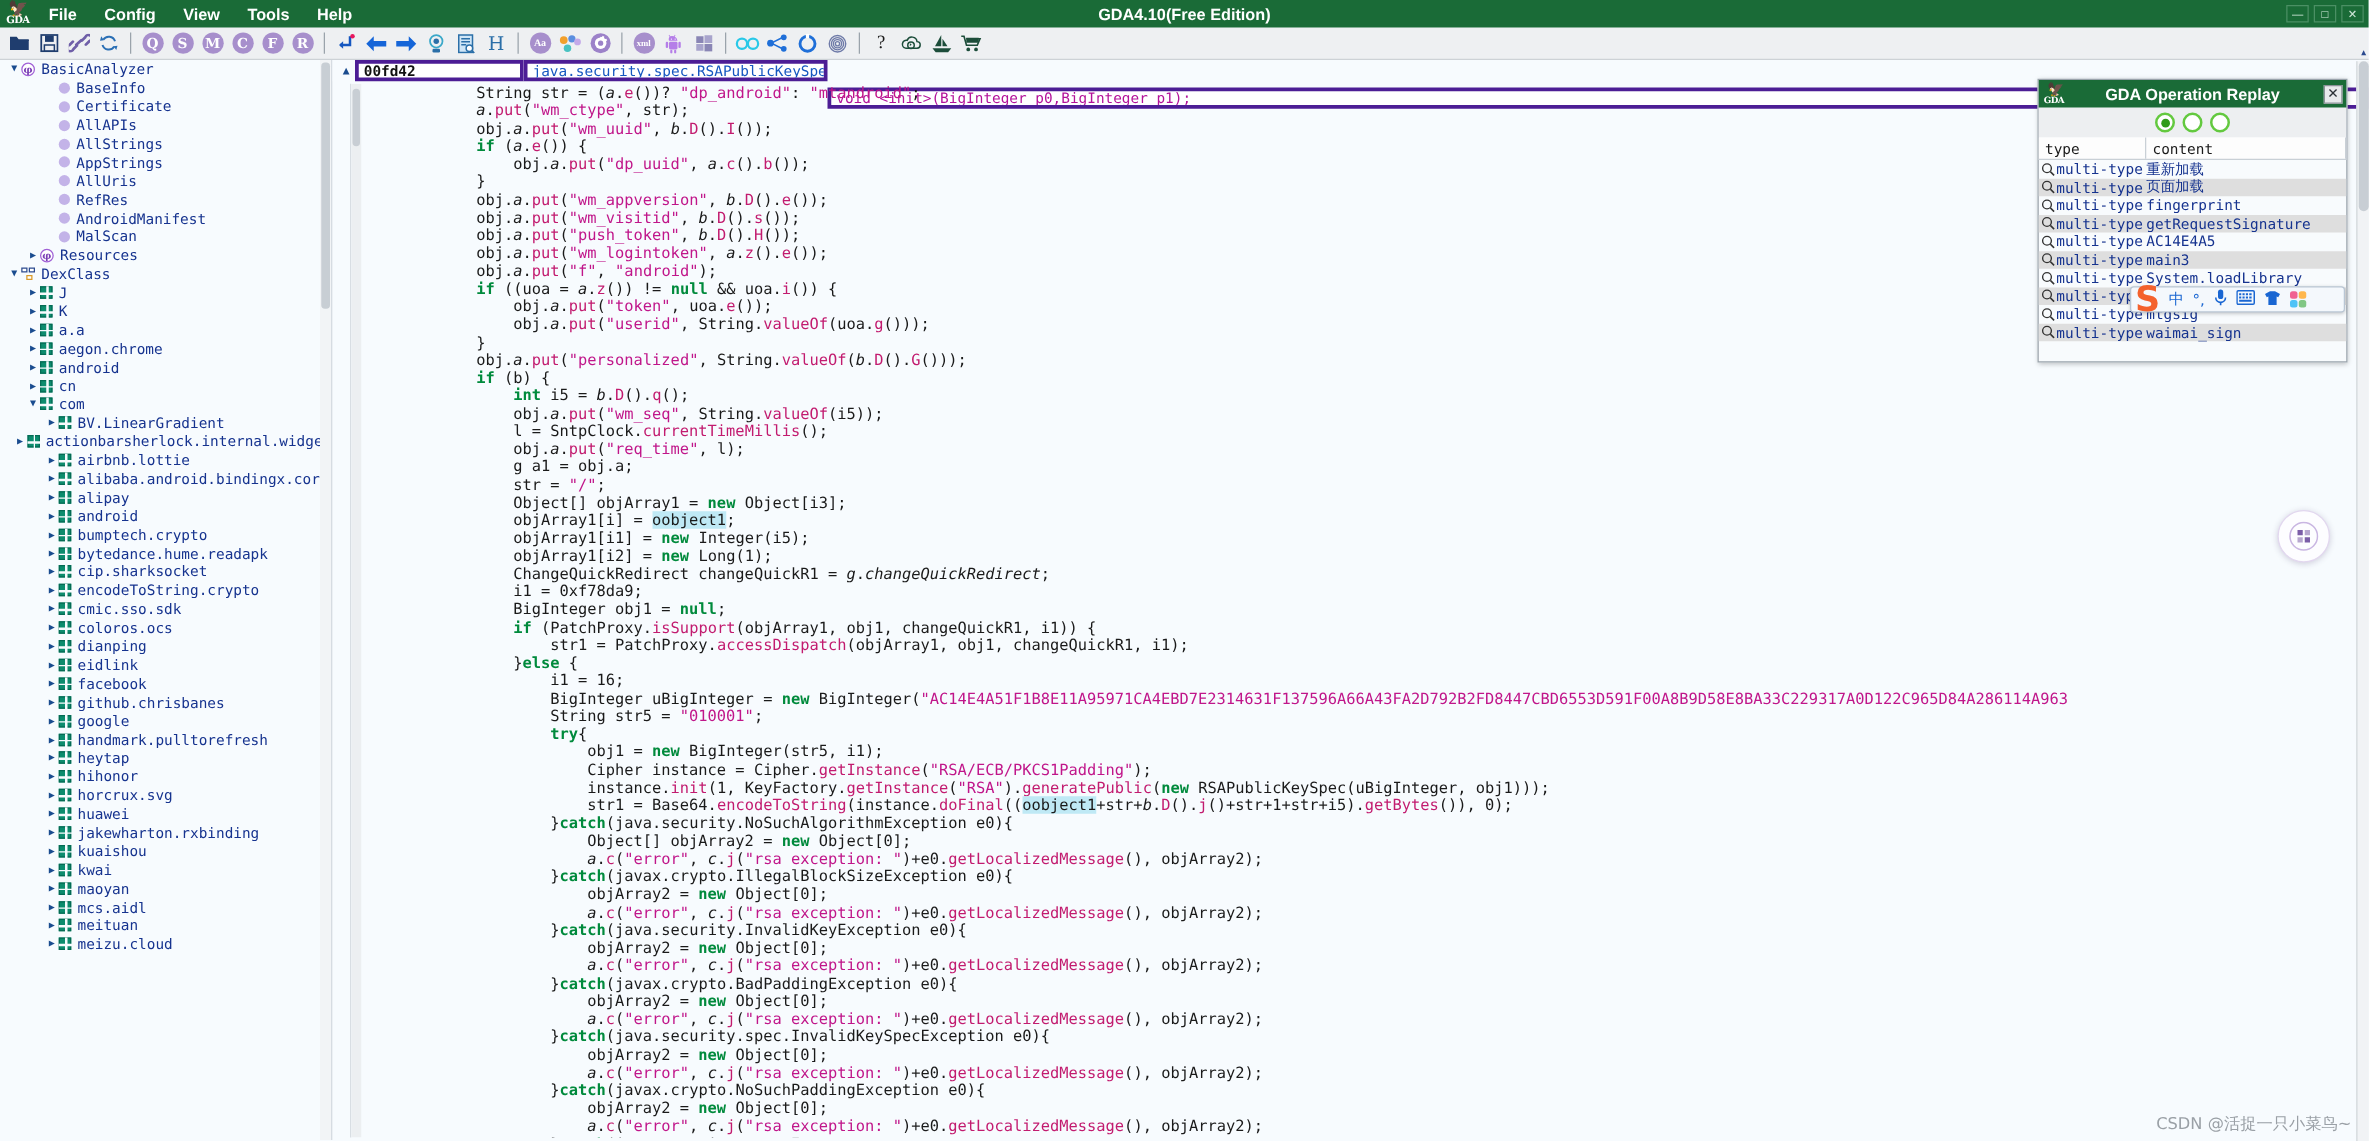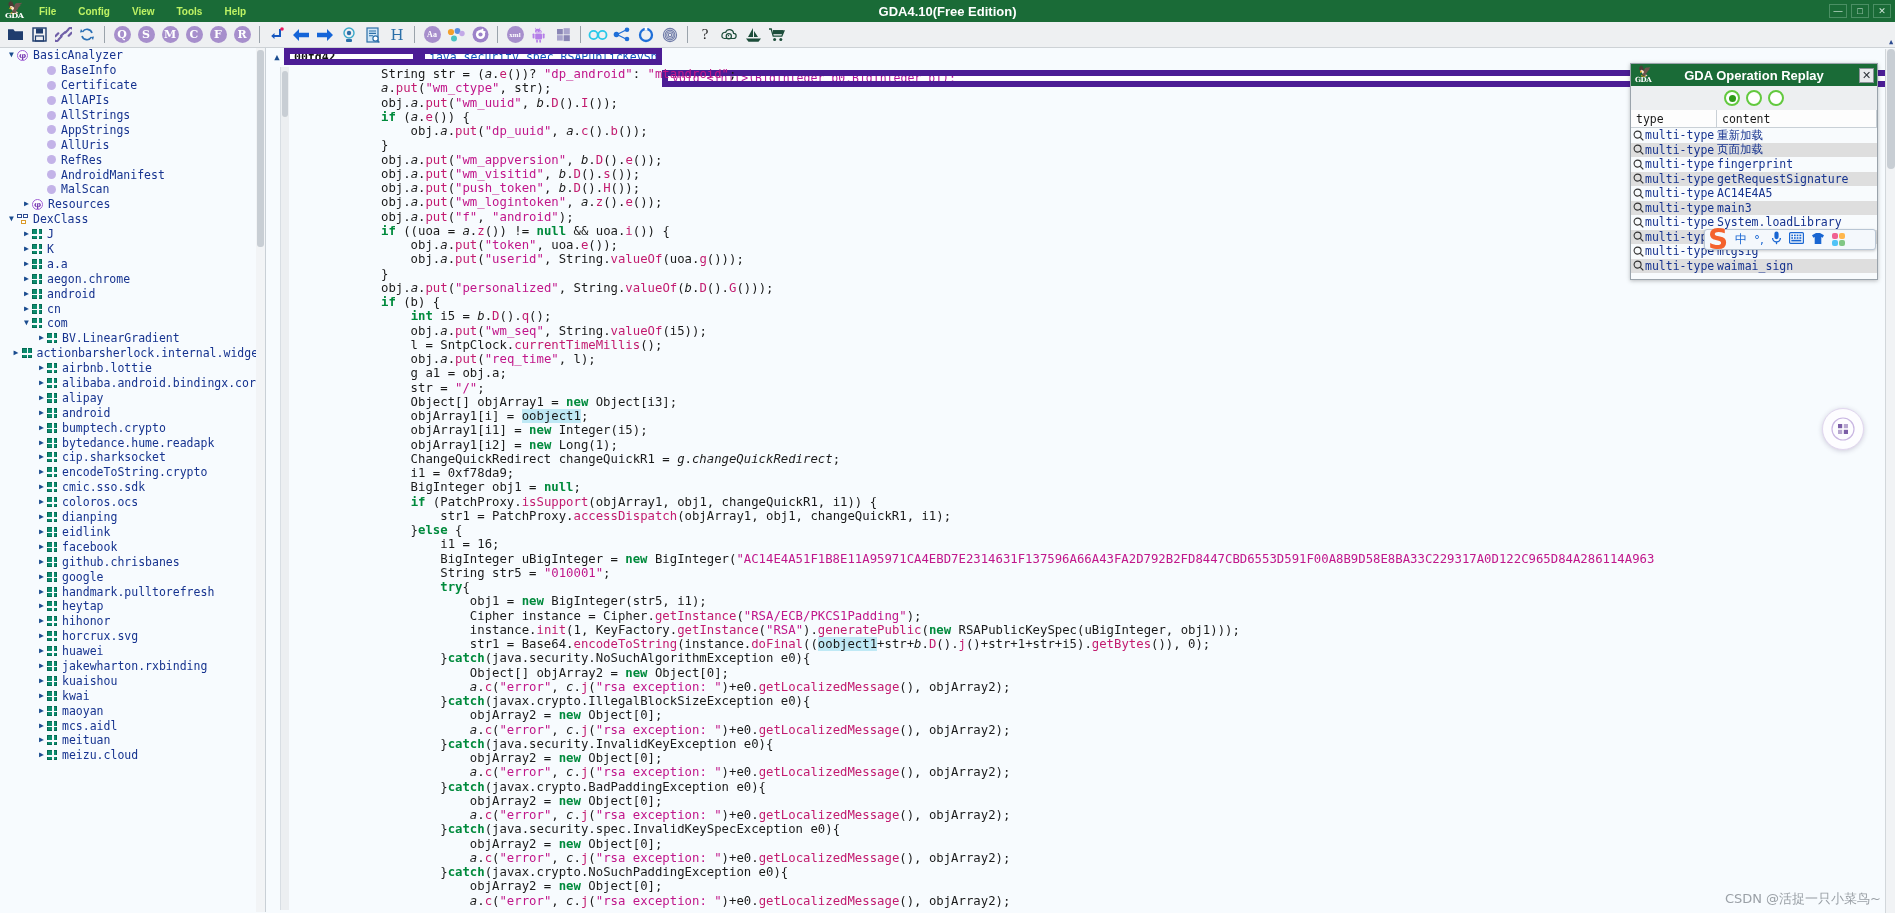--- a/index.html
+++ b/index.html
@@ -25,21 +25,21 @@
     font-size:13px; color:#fff; line-height:1;
     position:absolute; top:0px; left:5px;
   }
   #gda-logo .gda-txt {
     font-family:"DejaVu Serif", serif; font-weight:bold;
     font-size:8px; color:#fff; letter-spacing:-0.5px;
     position:absolute; bottom:1px; left:3px;
   }
   .menu-item {
     font-family:"Liberation Sans", sans-serif;
-    font-size:10px; font-weight:bold; color:#bef264;
+    font-size:13px; font-weight:bold; color:#ffffff;
     padding:2px 11px; cursor:default;
   }
   #win-title {
     position:absolute; left:0; right:0; text-align:center;
     font-family:"Liberation Sans", sans-serif; font-size:13px;
     font-weight:bold; color:#ffffff; pointer-events:none;
   }
   #win-btns { position:absolute; right:4px; display:flex; gap:4px; }
   .win-btn {
     width:18px; height:14px; background:#1a6b37; color:#cfe6d8;
@@ -111,21 +111,21 @@
     background:#c8ced4; border-radius:3px;
   }
   
   #code-wrap { flex:1 1 auto; position:relative; background:#f7fbfe; overflow:hidden; }
   #code-header {
     display:flex; align-items:center; height:17px; padding-left:4px;
     font-size:11.5px; background:#f7fbfe; color:#1a1a1a;
   }
   #hdr-up { color:#1a4c8f; font-size:9px; width:14px; text-align:center; }
   .hdr-cell {
-    border:6px solid #4c1d95; background:#fff; height:17px;
+    border:3px solid #4c1d95; background:#fff; height:17px;
     display:flex; align-items:center; padding:0 4px; overflow:hidden;
     white-space:nowrap;
   }
   #hdr-addr { width:135px; color:#111; font-weight:bold; }
   #hdr-cls  { width:243px; color:#1557c0; }
   #hdr-sig  { flex:1 1 auto; color:#b3129a;margin-top:43px; }
   #code-body {
     position:relative; margin-left:14px; margin-top:2px;
     height:calc(100% - 21px);
     border-left:1px solid #d8dee3;
@@ -217,21 +217,21 @@
     display:flex; align-items:center; height:14.5px;
     font-size:11.5px; color:#16338f; white-space:nowrap;
   }
   .rrow.alt { background:#dedede; }
   .rrow .mag {
     width:14px; flex:0 0 14px; display:flex; align-items:center;
     justify-content:center; color:#3a3a3a;
   }
   .rrow .rtype { width:72px; flex:0 0 72px; }
   .rrow .rcontent { flex:1 1 auto; }
-  #replay-body { padding-bottom:6px; position:relative; }
+  #replay-body { padding-bottom:16px; position:relative; }
   
   #ime {
     position:absolute; left:1704px; top:229px; width:172px; height:21px;
     background:#f4f8fc; border:1px solid #b9c6d4; border-radius:3px;
     display:flex; align-items:center; gap:7px; padding-left:30px;
     box-shadow:0 1px 3px rgba(0,0,0,.2);
   }
   #ime .sog {
     position:absolute; left:-4px; top:-5px; width:34px; height:30px;
     color:#f4622d; font-family:"DejaVu Sans", sans-serif; font-weight:bold;

